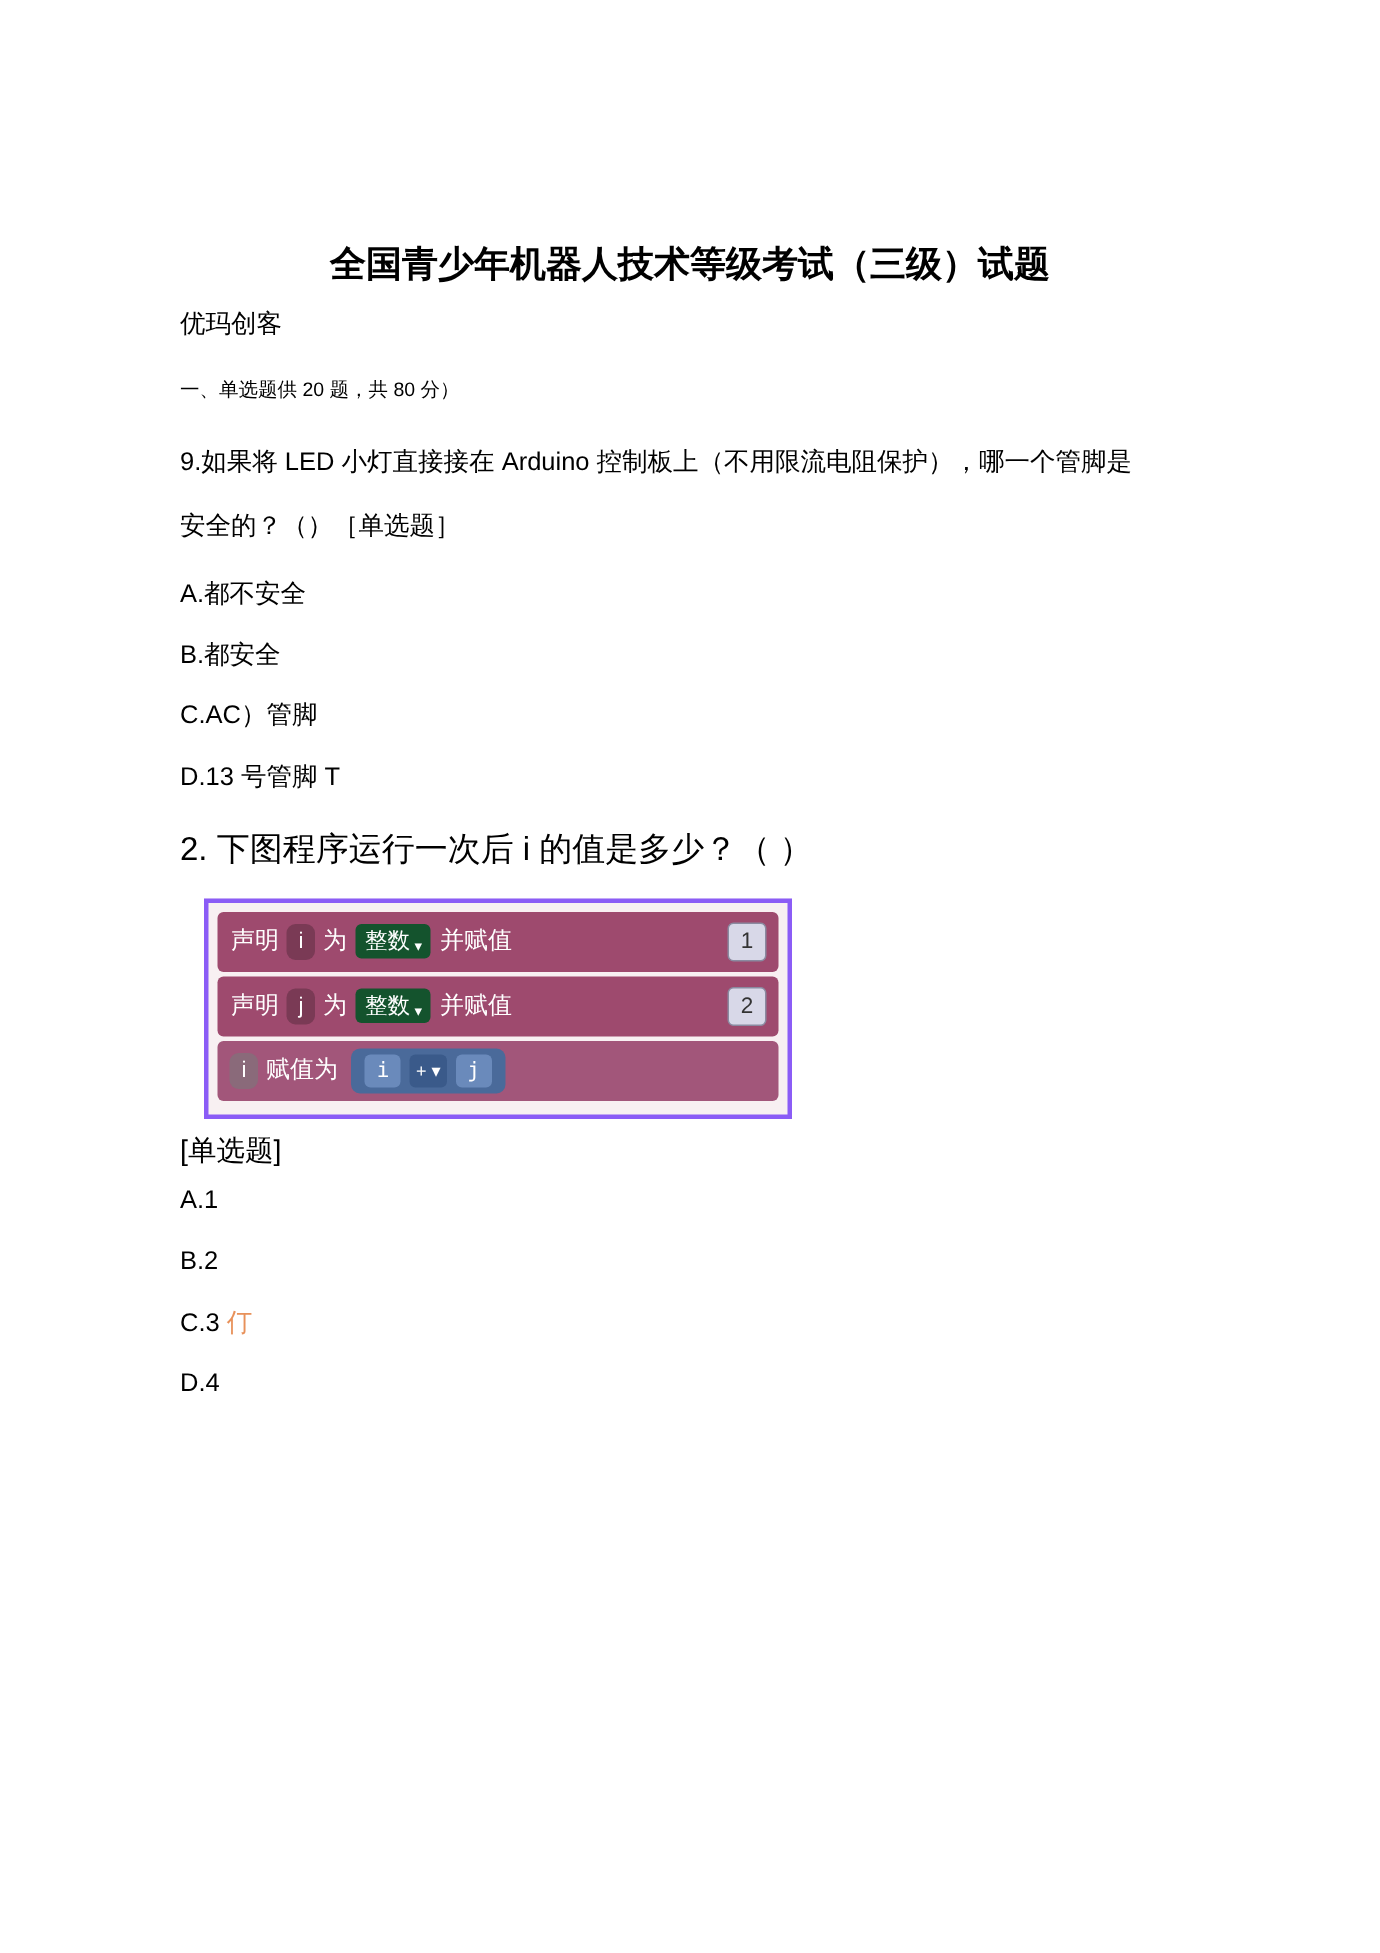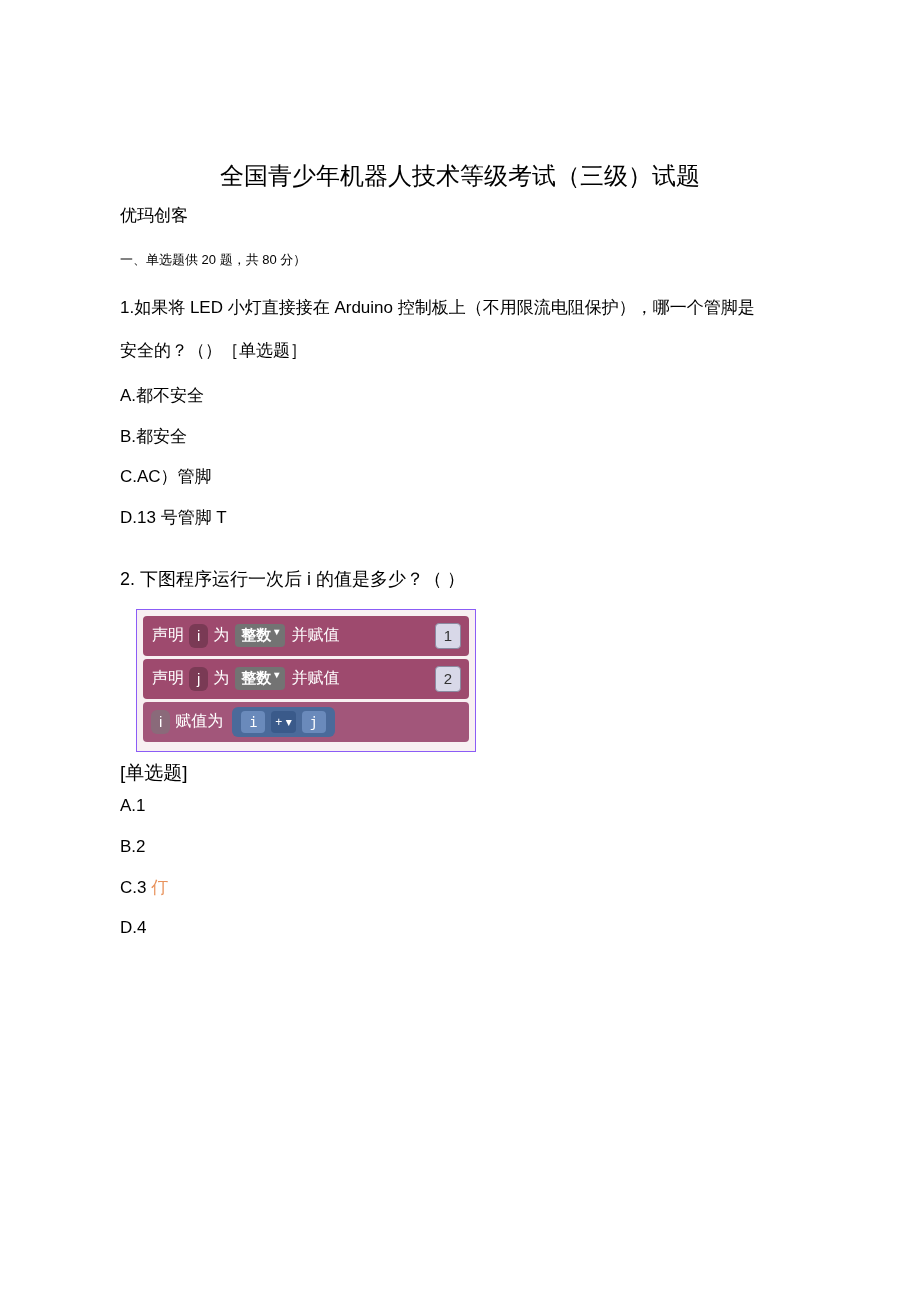--- a/index.html
+++ b/index.html
@@ -7,50 +7,50 @@
       width: 920px;
       height: 1302px;
       background: #ffffff;
       font-family: "Microsoft YaHei", "SimSun", sans-serif;
       color: #000000;
       padding: 160px 120px 0 120px;
     }
     .title {
       text-align: center;
       font-size: 24px;
-      font-weight: normal;
+      font-weight: bold;
       margin-bottom: 12px;
     }
     .subtitle {
       font-size: 17px;
       margin-bottom: 24px;
     }
     .section-title {
       font-size: 13px;
       margin-bottom: 20px;
     }
     .question-text {
       font-size: 17px;
       line-height: 2.2;
       margin-bottom: 6px;
     }
     .option {
       font-size: 17px;
       line-height: 2.4;
     }
     .q2-label {
-      font-size: 18px;
-      margin-top: 28px;
+      font-size: 22px;
+      margin-top: 12px;
       margin-bottom: 18px;
     }
     .code-block {
-      width: 340px;
+      width: 392px;
       margin-left: 16px;
       margin-bottom: 6px;
-      border: 1px solid #8b5cf6;
+      border: 3px solid #8b5cf6;
       background: #f8f0f2;
       padding: 6px;
     }
     .code-row {
       display: flex;
       align-items: center;
       height: 40px;
       margin-bottom: 3px;
       border-radius: 4px;
       padding: 0 6px;
@@ -71,28 +71,27 @@
       color: #ffffff;
       border-radius: 6px;
       padding: 2px 8px;
       font-size: 15px;
       margin: 0 2px;
       height: 24px;
     }
     .chip.light { background: #8a6a7a; color: #fff; }
     .type-box {
       display: inline-flex;
-      align-items: flex-start;
-      background: #737373;
+      align-items: flex-end;
+      background: #14532d;
       border-radius: 4px;
       padding: 2px 6px;
       color: #fff;
       font-size: 15px;
       margin: 0 3px;
-      font-weight: bold;
     }
     .type-box .caret {
       margin-left: 3px;
       font-size: 10px;
     }
     .num-slot {
       display: inline-flex;
       align-items: center;
       justify-content: center;
       width: 26px;
@@ -145,21 +144,21 @@
     }
     .correct { color: #e8915a; }
   </style>
 </head>
 <body>
 
 <div class="title">全国青少年机器人技术等级考试（三级）试题</div>
 <div class="subtitle">优玛创客</div>
 <div class="section-title">一、单选题供 20 题，共 80 分）</div>
 
-<div class="question-text">1.如果将 LED 小灯直接接在 Arduino 控制板上（不用限流电阻保护），哪一个管脚是</div>
+<div class="question-text">9.如果将 LED 小灯直接接在 Arduino 控制板上（不用限流电阻保护），哪一个管脚是</div>
 <div class="question-text">安全的？（）［单选题］</div>
 <div class="option">A.都不安全</div>
 <div class="option">B.都安全</div>
 <div class="option">C.AC）管脚</div>
 <div class="option">D.13 号管脚 T</div>
 
 <div class="q2-label">2. 下图程序运行一次后 i 的值是多少？（ ）</div>
 
 <div class="code-block">
   <div class="code-row purple">

